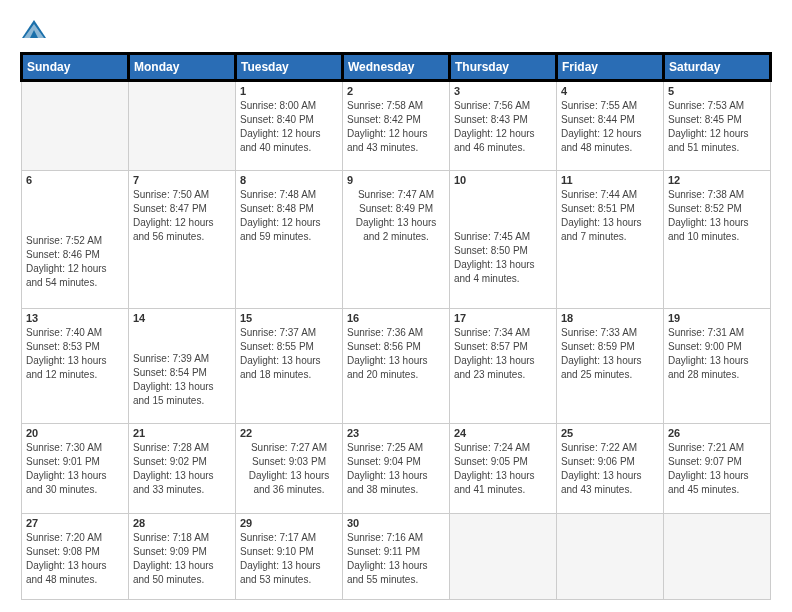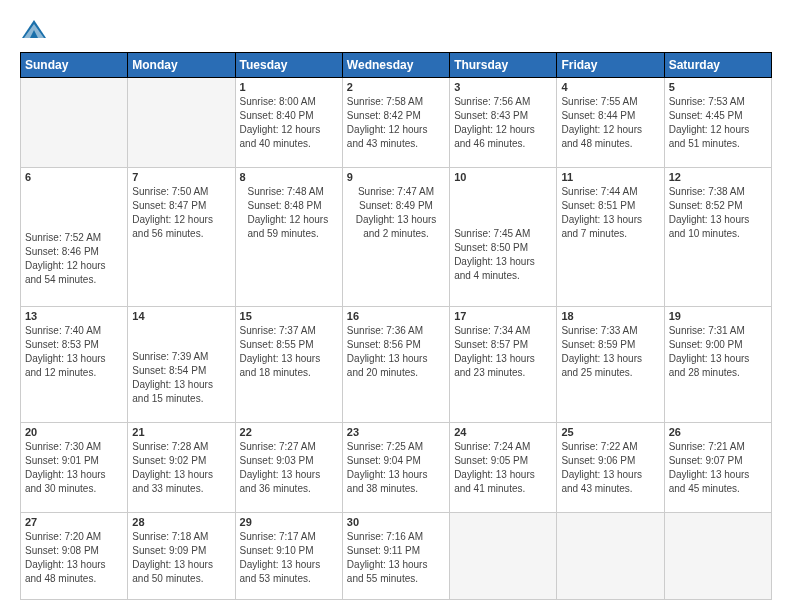--- a/index.html
+++ b/index.html
@@ -68,21 +68,21 @@
       width: 100%;
       table-layout: fixed;
     }
     .calendar th {
       background: #2a6db5;
       color: #fff;
       font-size: 12px;
       font-weight: bold;
       padding: 5px 4px;
       text-align: left;
-      border: 1px solid #000000;
+      border: 3px solid #000000;
     }
     .calendar td {
       border: 1px solid #ccc;
       vertical-align: top;
       padding: 3px 4px;
       font-size: 9.5px;
       color: #333;
       background: #fff;
       height: 80px;
     }
@@ -163,40 +163,40 @@
           </td>
           <td>
             <span class="day-num">4</span>
             <div class="day-info" style="white-space: pre-line;">Sunrise: 7:55 AM
 Sunset: 8:44 PM
 Daylight: 12 hours and 48 minutes.</div>
           </td>
           <td>
             <span class="day-num">5</span>
             <div class="day-info" style="white-space: pre-line;">Sunrise: 7:53 AM
-Sunset: 4:45 PM
+Sunset: 8:45 PM
 Daylight: 12 hours and 51 minutes.</div>
           </td>
         </tr>
         <tr>
           <td>
             <span class="day-num">6</span>
             <div class="day-info" style="white-space: pre-line; margin-top: 48px;">Sunrise: 7:52 AM
 Sunset: 8:46 PM
 Daylight: 12 hours and 54 minutes.</div>
           </td>
           <td>
             <span class="day-num">7</span>
             <div class="day-info" style="white-space: pre-line;">Sunrise: 7:50 AM
 Sunset: 8:47 PM
 Daylight: 12 hours and 56 minutes.</div>
           </td>
           <td>
             <span class="day-num">8</span>
-            <div class="day-info" style="white-space: pre-line; margin-left: 8px;">Sunrise: 7:48 AM
+            <div class="day-info" style="white-space: pre-line;">Sunrise: 7:48 AM
 Sunset: 8:48 PM
 Daylight: 12 hours and 59 minutes.</div>
           </td>
           <td>
             <span class="day-num">9</span>
             <div class="day-info" style="white-space: pre-line; text-align: center;">Sunrise: 7:47 AM
 Sunset: 8:49 PM
 Daylight: 13 hours and 2 minutes.</div>
           </td>
           <td>
@@ -270,21 +270,21 @@
 Daylight: 13 hours and 30 minutes.</div>
           </td>
           <td>
             <span class="day-num">21</span>
             <div class="day-info" style="white-space: pre-line;">Sunrise: 7:28 AM
 Sunset: 9:02 PM
 Daylight: 13 hours and 33 minutes.</div>
           </td>
           <td>
             <span class="day-num">22</span>
-            <div class="day-info" style="white-space: pre-line;">Sunrise: 7:27 AM
+            <div class="day-info" style="white-space: pre-line; text-align: center;">Sunrise: 7:27 AM
 Sunset: 9:03 PM
 Daylight: 13 hours and 36 minutes.</div>
           </td>
           <td>
             <span class="day-num">23</span>
             <div class="day-info" style="white-space: pre-line;">Sunrise: 7:25 AM
 Sunset: 9:04 PM
 Daylight: 13 hours and 38 minutes.</div>
           </td>
           <td>

